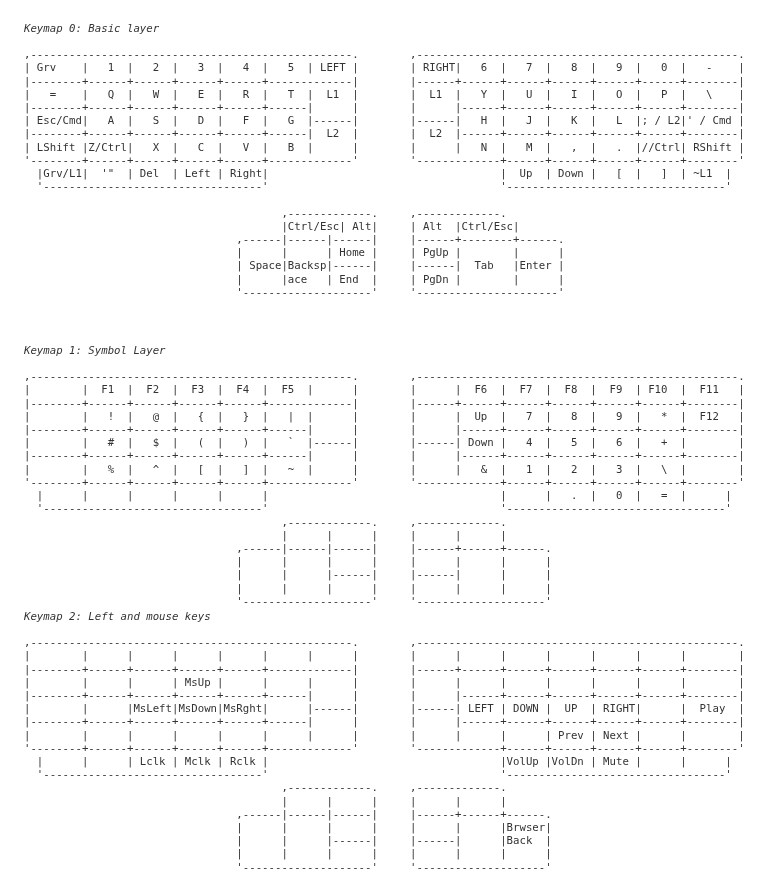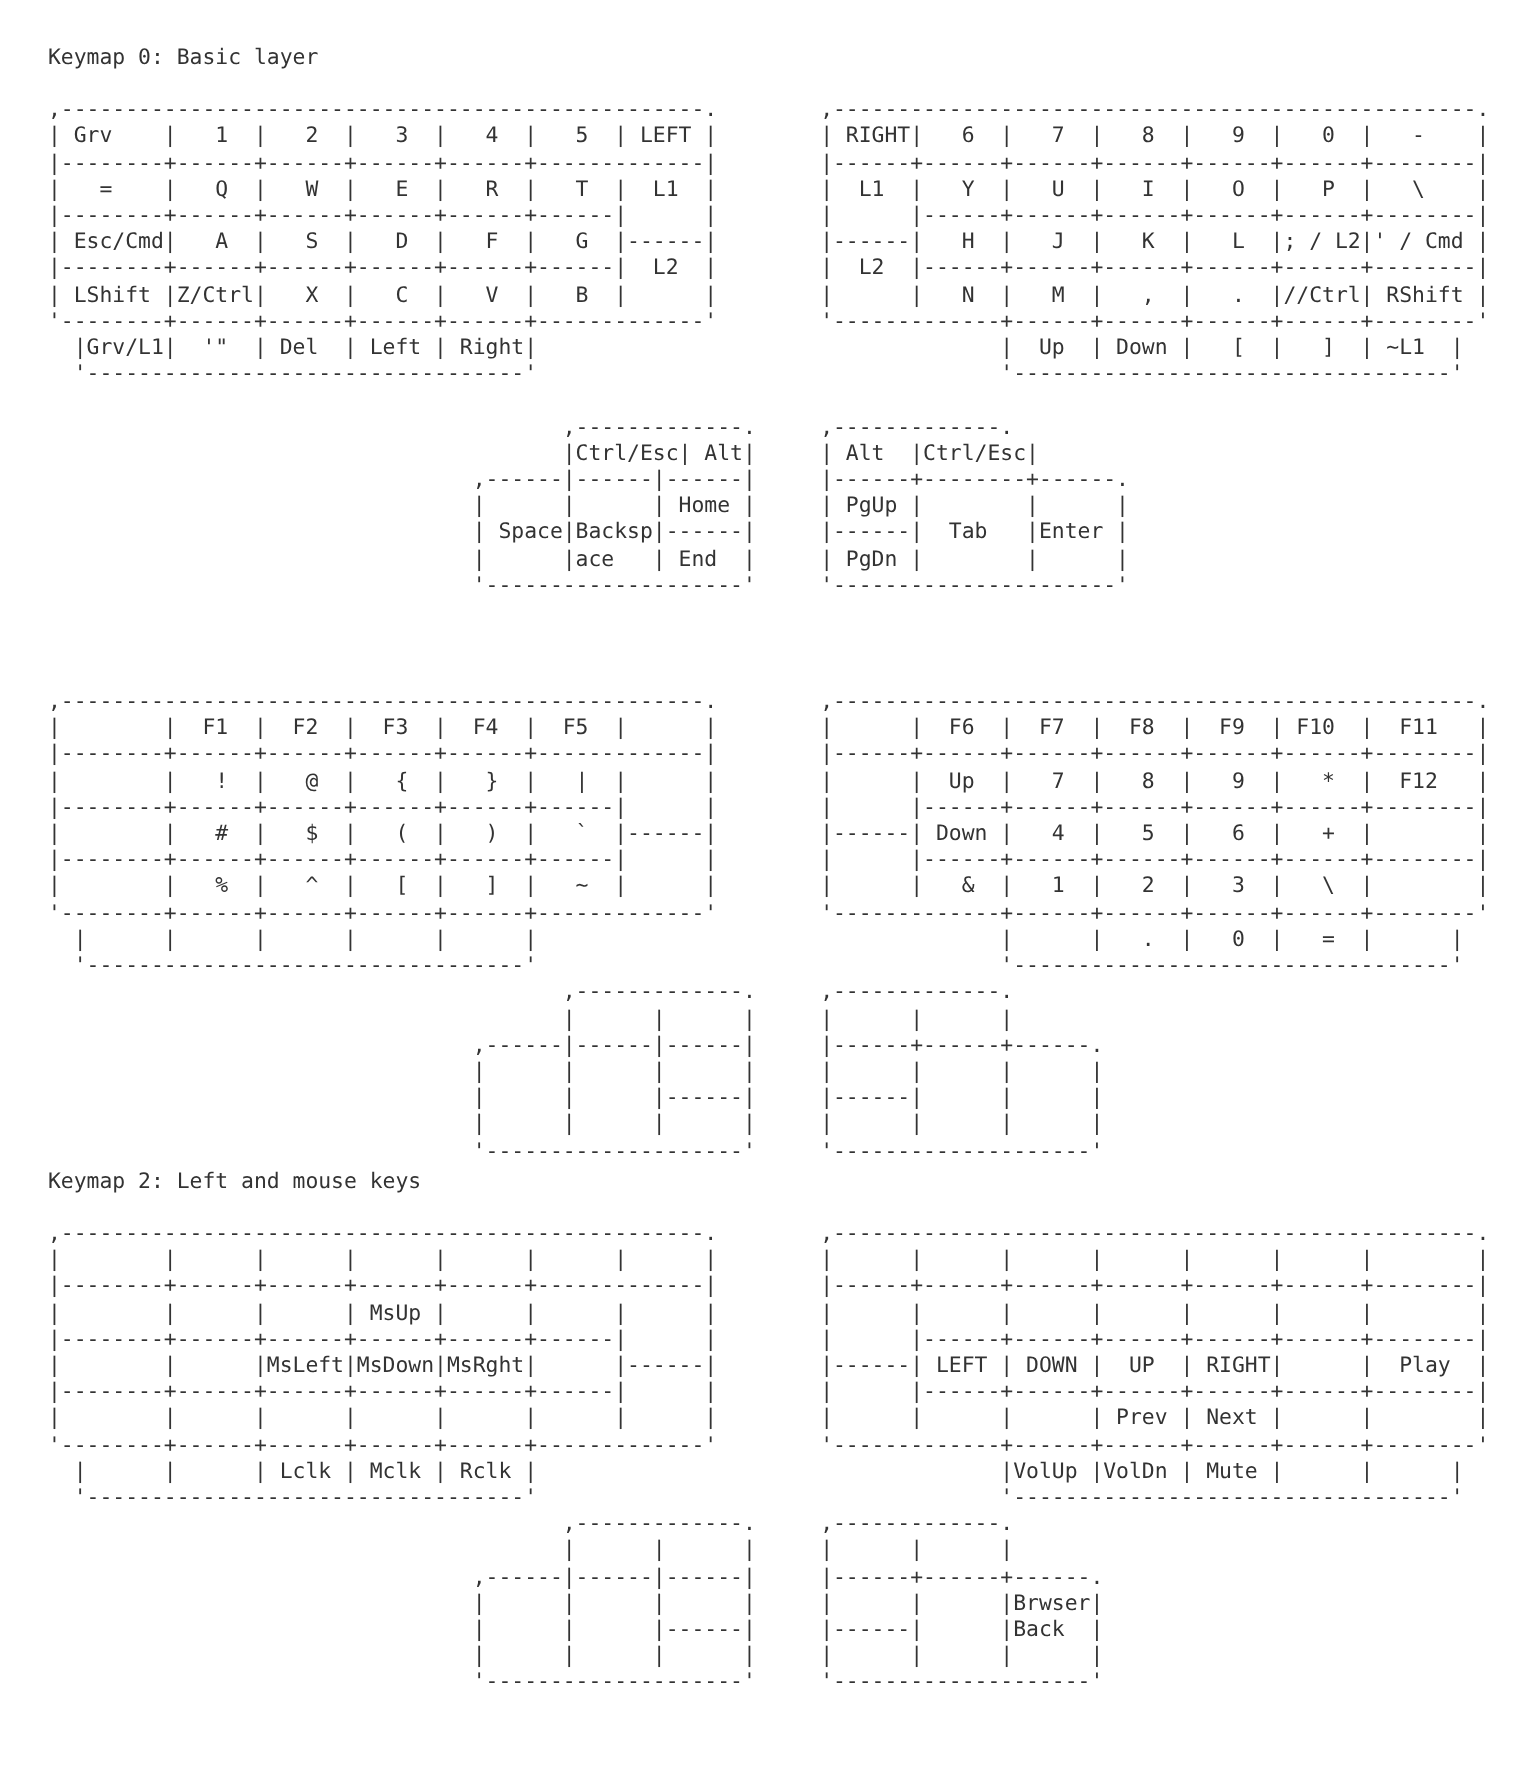--- a/index.html
+++ b/index.html
@@ -20,20 +20,21 @@
     color: #333333;
   }
   .keymap-section { display: block; }
   .sec-0 { margin-bottom: 45px; }
   .sec-1 { margin-bottom: 2px; }
   .sec-2 { margin-bottom: 0; }
   .k-title {
     margin: 0 0 13px 0;
     font-weight: normal;
     white-space: pre;
+    font-style: italic;
   }
   pre.k-art {
     margin: 0;
     font-family: inherit;
     font-size: inherit;
     line-height: inherit;
     white-space: pre;
   }
 </style>
 </head>
@@ -58,20 +59,21 @@
                                         ,-------------.     ,-------------.
                                         |Ctrl/Esc| Alt|     | Alt  |Ctrl/Esc|
                                  ,------|------|------|     |------+--------+------.
                                  |      |      | Home |     | PgUp |        |      |
                                  | Space|Backsp|------|     |------|  Tab   |Enter |
                                  |      |ace   | End  |     | PgDn |        |      |
                                  '--------------------'     '----------------------'</pre>
   </section>
 
   <section class="keymap-section sec-1">
+    <div class="k-title">Keymap 1: Symbol Layer</div>
     <pre class="k-art">,--------------------------------------------------.        ,--------------------------------------------------.
 |        |  F1  |  F2  |  F3  |  F4  |  F5  |      |        |      |  F6  |  F7  |  F8  |  F9  | F10  |  F11   |
 |--------+------+------+------+------+-------------|        |------+------+------+------+------+------+--------|
 |        |   !  |   @  |   {  |   }  |   |  |      |        |      |  Up  |   7  |   8  |   9  |   *  |  F12   |
 |--------+------+------+------+------+------|      |        |      |------+------+------+------+------+--------|
 |        |   #  |   $  |   (  |   )  |   `  |------|        |------| Down |   4  |   5  |   6  |   +  |        |
 |--------+------+------+------+------+------|      |        |      |------+------+------+------+------+--------|
 |        |   %  |   ^  |   [  |   ]  |   ~  |      |        |      |   &amp;  |   1  |   2  |   3  |   \  |        |
 '--------+------+------+------+------+-------------'        '-------------+------+------+------+------+--------'
   |      |      |      |      |      |                                    |      |   .  |   0  |   =  |      |

